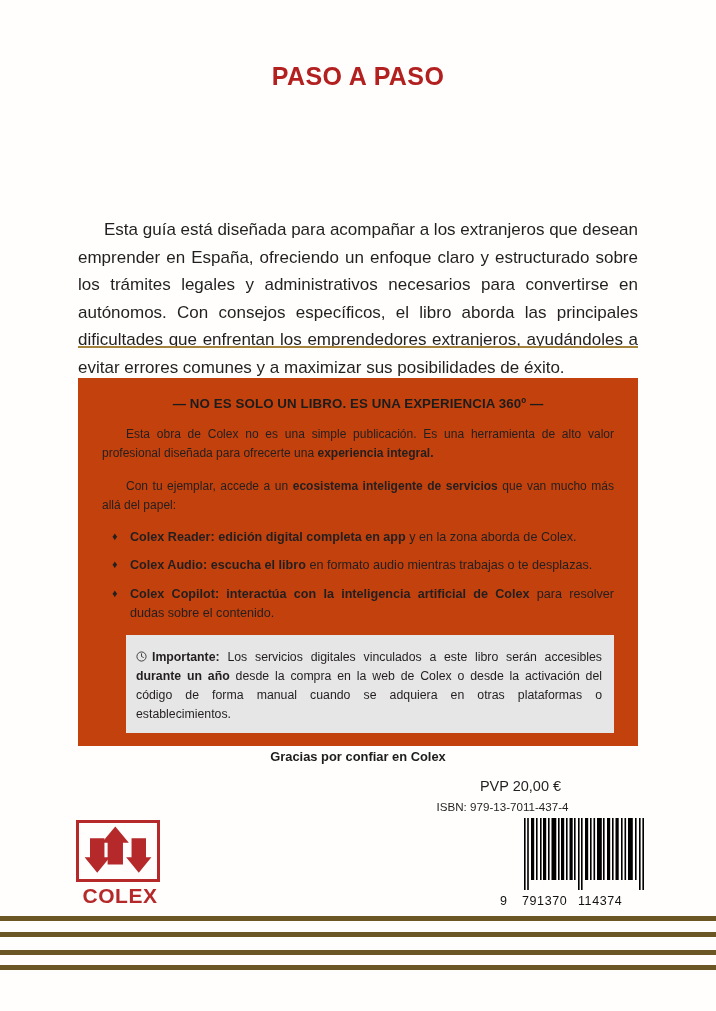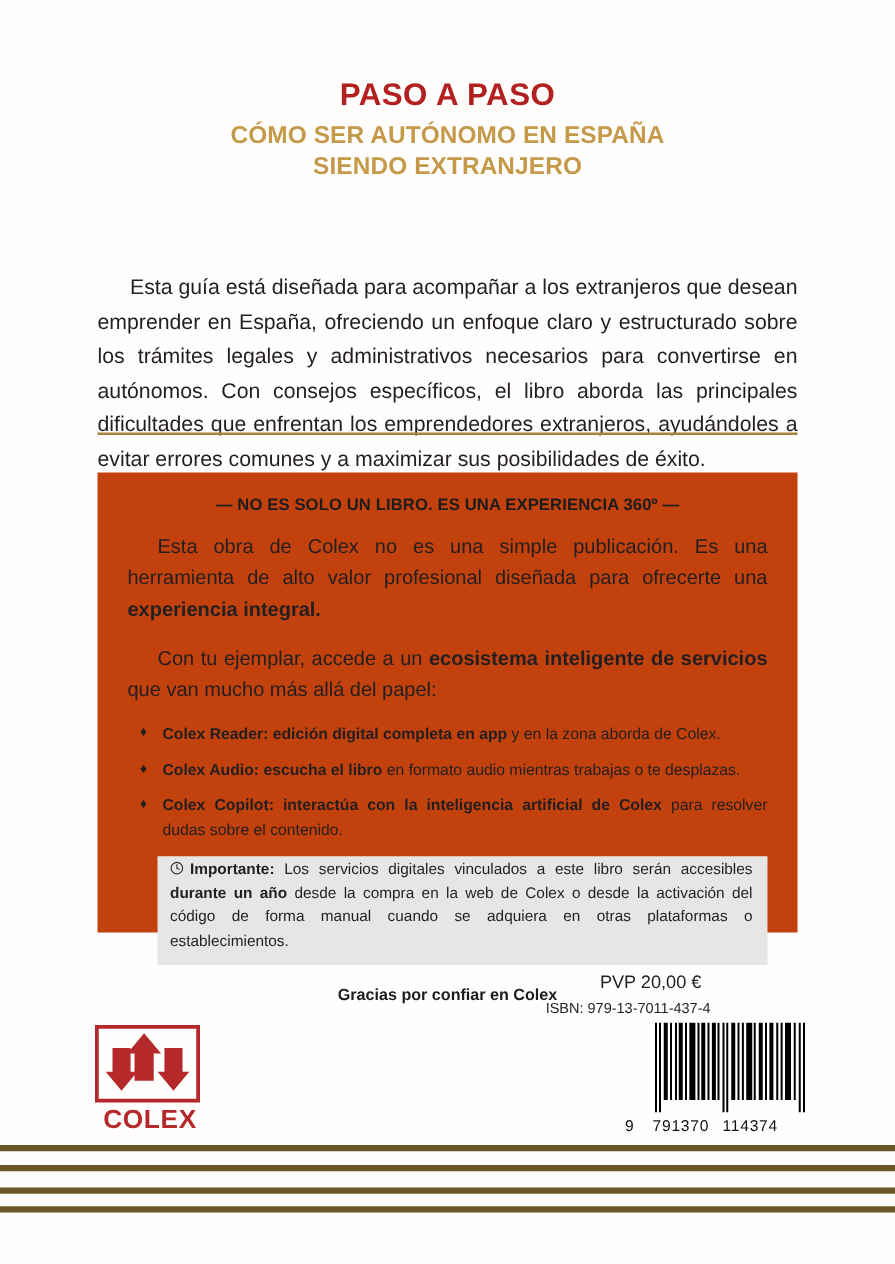--- a/index.html
+++ b/index.html
@@ -89,21 +89,21 @@
     margin-top: 18px;
     text-align: center;
     font-size: 13.3px;
     font-weight: bold;
     letter-spacing: 0.1px;
     color: #1c1c1c;
   }
 
   .panel-p {
     margin: 14px 24px 0 24px;
-    font-size: 16px;
+    font-size: 12px;
     line-height: 1.58;
     text-align: justify;
     text-indent: 24px;
     color: #231f20;
   }
 
   .panel-p b { font-weight: bold; }
 
   .bullets {
     margin: 13px 24px 0 34px;
@@ -127,21 +127,21 @@
     color: #231f20;
     font-size: 11px;
   }
 
   .bullets li b { font-weight: bold; }
 
   
   .note {
     margin: 11px 24px 0 48px;
     background: #e6e6e6;
-    padding: 1px 12px 9px 10px;
+    padding: 13px 12px 9px 10px;
     font-size: 12.3px;
     line-height: 1.55;
     text-align: justify;
     color: #231f20;
     position: relative;
   }
 
   .note .clock-icon {
     display: inline-block;
     width: 11px;
@@ -266,24 +266,20 @@
   .br3 { top: 950px; }
   .br4 { top: 965px; }
 </style>
 </head>
 <body>
 
 <div class="page">
 
   <div class="title-block">
     <div class="title-main">PASO A PASO</div>
-    <div class="title-sub">
-      <div>CÓMO SER AUTÓNOMO EN ESPAÑA</div>
-      <div>SIENDO EXTRANJERO</div>
-    </div>
   </div>
 
   <p class="intro">Esta guía está diseñada para acompañar a los extranjeros que desean emprender en España, ofreciendo un enfoque claro y estructurado sobre los trámites legales y administrativos necesarios para convertirse en autónomos. Con consejos específicos, el libro aborda las principales dificultades que enfrentan los emprendedores extranjeros, ayudándoles a evitar errores comunes y a maximizar sus posibilidades de éxito.</p>
 
   <div class="rule"></div>
 
   <div class="panel">
 
     <div class="panel-heading">— NO ES SOLO UN LIBRO. ES UNA EXPERIENCIA 360º —</div>
 

